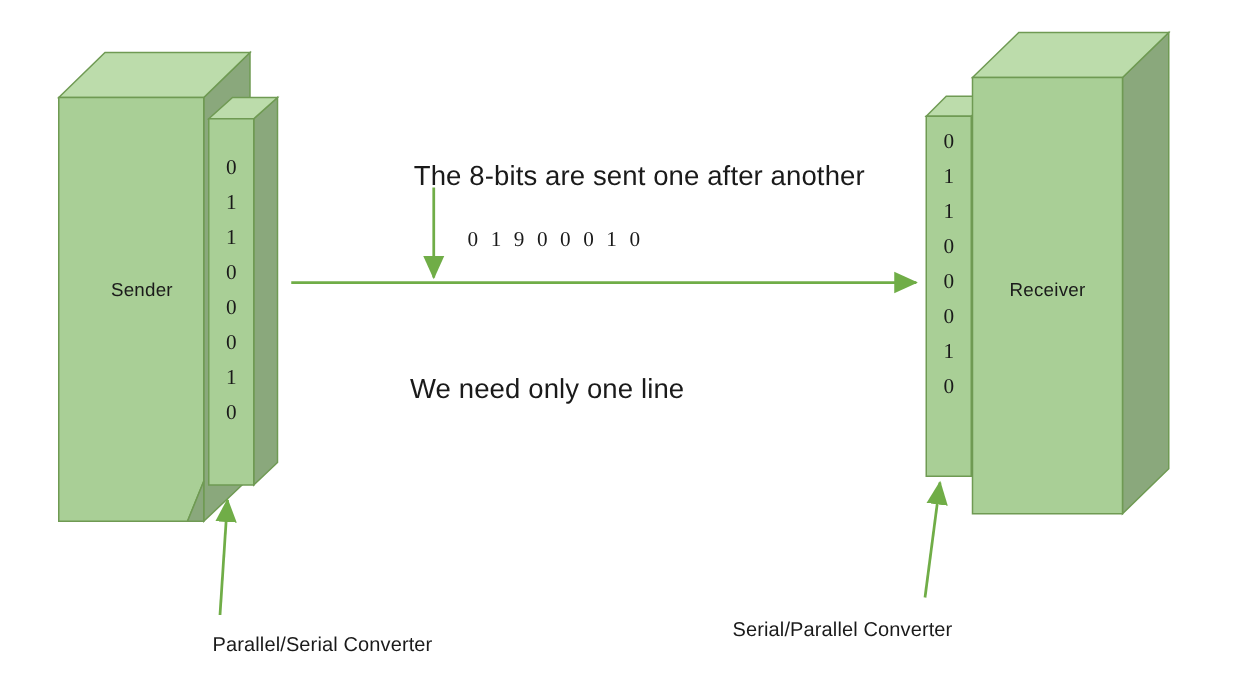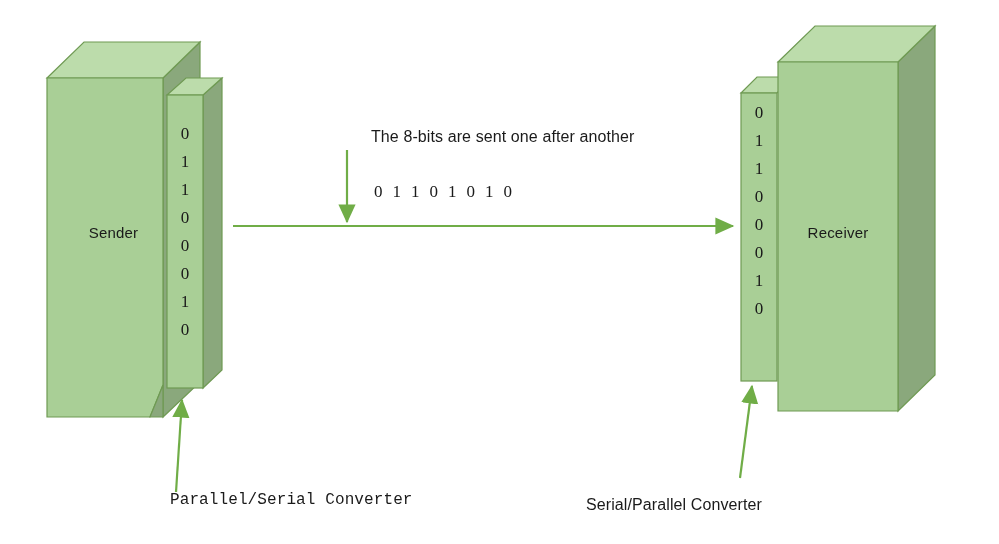--- a/index.html
+++ b/index.html
@@ -28,23 +28,22 @@
     position: absolute;
     color: #1a1a1a;
     white-space: pre;
     font-family: "Liberation Sans", sans-serif;
   }
   .box-label {
     font-size: 15px;
     letter-spacing: 0.2px;
   }
   .note {
-    font-size: 16px;
+    font-size: 22px;
     letter-spacing: 0.1px;
-    margin-left: 40px;
   }
   .caption {
     font-size: 16px;
     letter-spacing: 0.1px;
   }
   .bitstream {
     font-family: "Liberation Serif", serif;
     font-size: 17px;
     letter-spacing: 0.5px;
   }
@@ -136,20 +135,21 @@
     <div class="reg-digit" style="left:8px; top:66px;">1</div>
     <div class="reg-digit" style="left:8px; top:94px;">0</div>
     <div class="reg-digit" style="left:8px; top:122px;">0</div>
     <div class="reg-digit" style="left:8px; top:150px;">0</div>
     <div class="reg-digit" style="left:8px; top:178px;">1</div>
     <div class="reg-digit" style="left:8px; top:206px;">0</div>
   </div>
 
   <div class="txt note" style="left:331px; top:128px;">The 8-bits are sent one after another</div>
 
-  <div class="txt bitstream" style="left:374px; top:182px;">0  1  1  0  1  0  1  0</div>
+  <div class="txt bitstream" style="left:374px; top:182px;">0  1  9  0  0  0  1  0</div>
 
+  <div class="txt note" style="left:328px; top:298px;">We need only one line</div>
 
-  <div class="txt caption" style="left:170px; top:491px;font-family:Liberation Mono, monospace;">Parallel/Serial Converter</div>
+  <div class="txt caption" style="left:170px; top:508px;">Parallel/Serial Converter</div>
 
   <div class="txt caption" style="left:586px; top:496px;">Serial/Parallel Converter</div>
 
 </div>
 
 </body></html>

